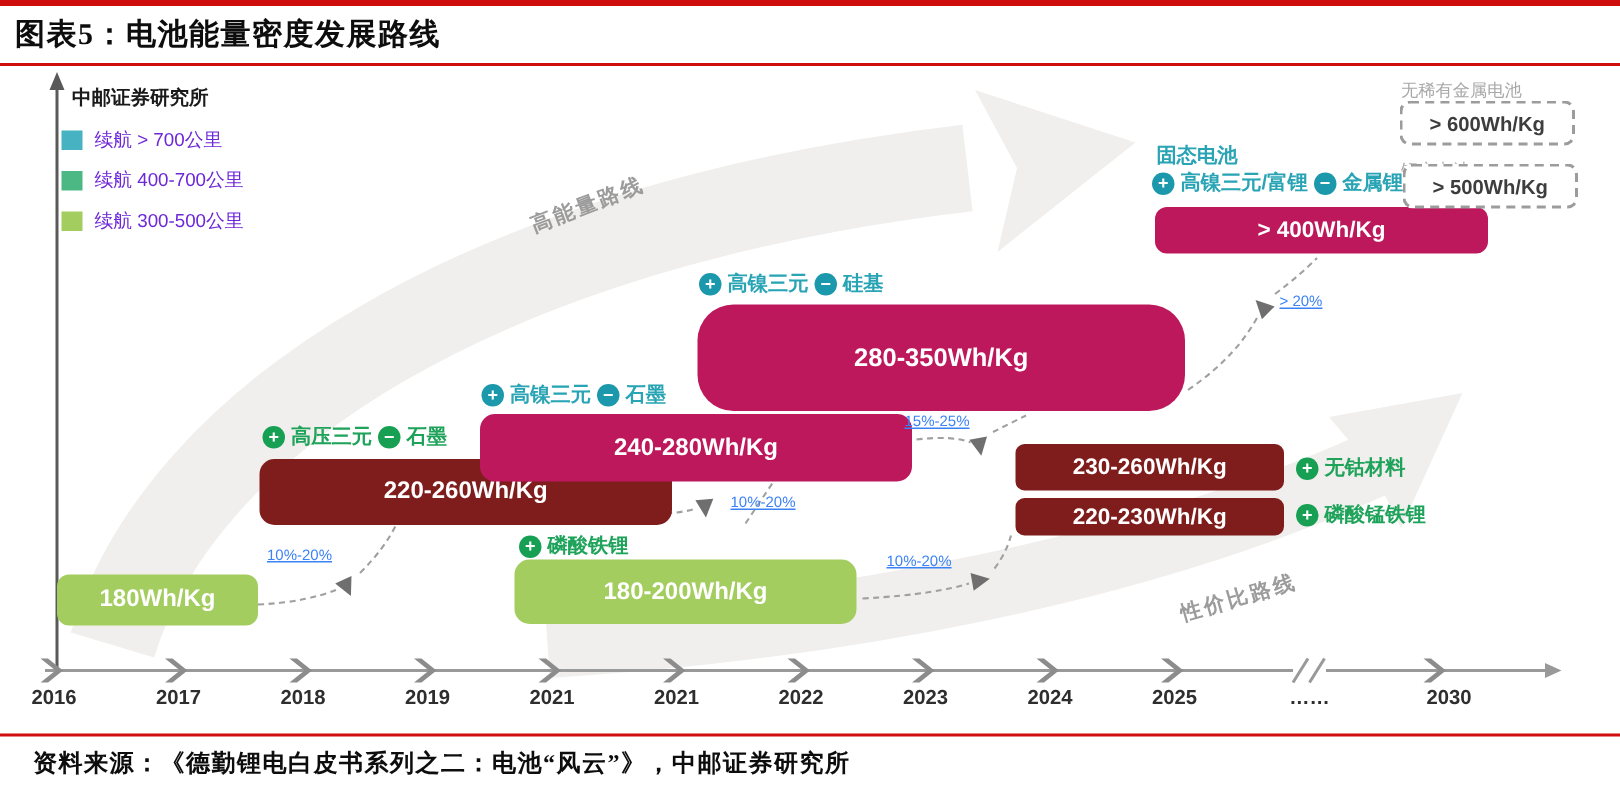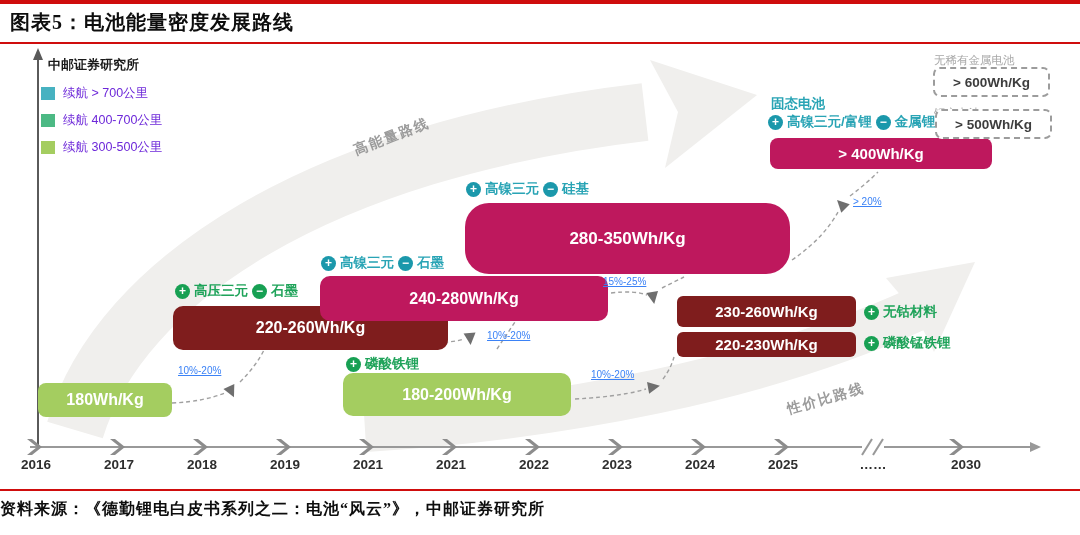--- a/index.html
+++ b/index.html
@@ -3,21 +3,21 @@
 <meta charset="utf-8">
 <style>
   html,body{margin:0;padding:0;background:#fff;}
   .page{position:relative;width:1080px;height:535px;background:#fff;overflow:hidden;
         font-family:"Liberation Sans",sans-serif;}
   .red-bar-top{position:absolute;left:0;top:0;width:100%;height:4px;background:#cf0d0d;}
   .title{position:absolute;left:10px;top:9px;font-family:"Liberation Serif",serif;
          font-weight:bold;font-size:20px;color:#0d0d0d;letter-spacing:1px;}
   .title-rule{position:absolute;left:0;top:42px;width:100%;height:2px;background:#cf0d0d;}
   .source-rule{position:absolute;left:0;top:489px;width:100%;height:2px;background:#cf0d0d;}
-  .source{position:absolute;left:0;top:499px;font-family:"Liberation Serif",serif;
+  .source{position:absolute;left:22px;top:499px;font-family:"Liberation Serif",serif;
           font-weight:bold;font-size:16px;color:#0d0d0d;letter-spacing:1px;}
 
   .decor{position:absolute;left:0;top:0;pointer-events:none;}
 
   .yaxis-label{position:absolute;left:48px;top:56px;font-weight:bold;font-size:13px;color:#1a1a1a;}
   .legend{position:absolute;left:41px;top:85px;}
   .legend-row{display:flex;align-items:center;gap:8px;margin-bottom:10px;
               font-size:12.5px;color:#6d28d9;}
   .swatch{width:14px;height:13px;flex:0 0 auto;}
   .sw-teal{background:#47b2c1}.sw-green{background:#4cb984}.sw-lgreen{background:#a4cd60}

